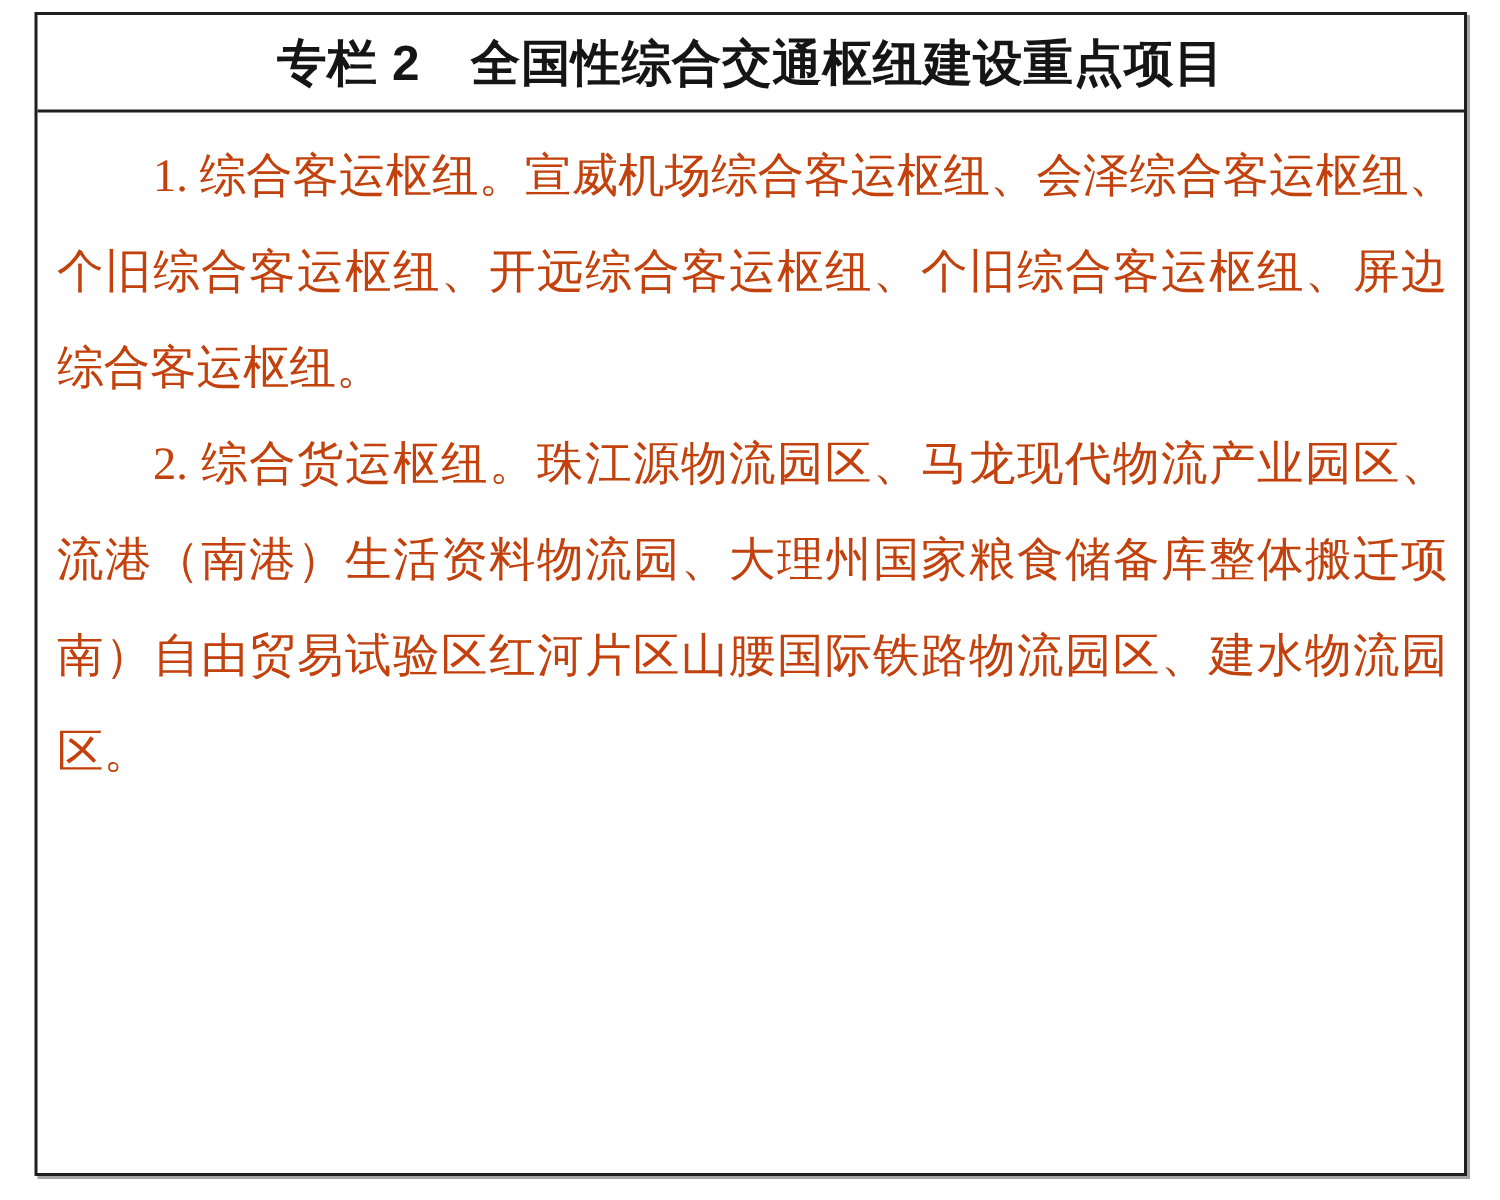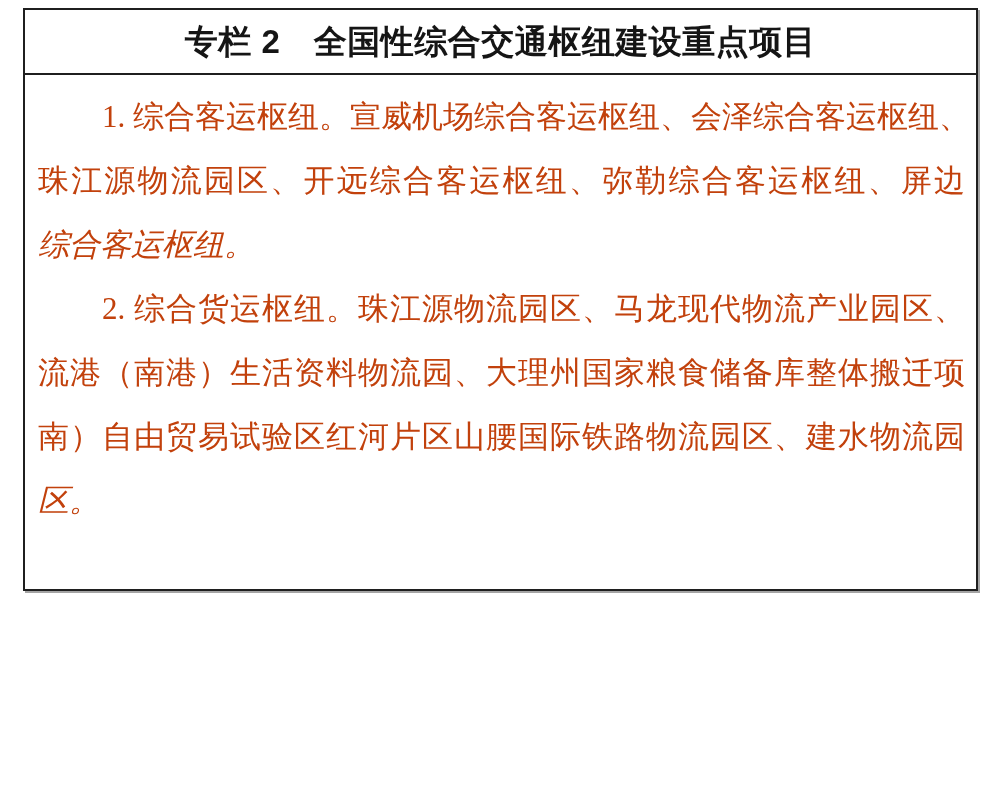--- a/index.html
+++ b/index.html
@@ -12,21 +12,21 @@
     background: #ffffff;
     position: relative;
     font-family: "Liberation Serif", serif;
     overflow: hidden;
   }
   .panel {
     position: absolute;
     left: 23px;
     top: 8px;
     width: 955px;
-    height: 583px;
+    height: 776px;
     box-sizing: border-box;
     border: 2px solid #1f1f1f;
     background: #ffffff;
     box-shadow: 2px 2px 0 rgba(90,90,90,0.55);
   }
   .panel-header {
     box-sizing: border-box;
     height: 65px;
     border-bottom: 2px solid #1f1f1f;
     display: flex;
@@ -60,32 +60,31 @@
   .line.fill {
     text-align-last: justify;
     -moz-text-align-last: justify;
   }
   .line.indent {
     text-indent: 64px;
   }
   .line.plain {
     text-align: left;
     text-align-last: left;
-    font-style: italic;
   }
 </style>
 </head>
 <body>
 
 <div class="panel">
   <div class="panel-header">
     <h1 class="panel-title">专栏 2　全国性综合交通枢纽建设重点项目</h1>
   </div>
   <div class="panel-body" id="lines-container">
       <div class="line indent fill">1. 综合客运枢纽。宣威机场综合客运枢纽、会泽综合客运枢纽、</div>
-      <div class="line fill">珠江源物流园区、开远综合客运枢纽、弥勒综合客运枢纽、屏边</div>
+      <div class="line fill">个旧综合客运枢纽、开远综合客运枢纽、个旧综合客运枢纽、屏边</div>
       <div class="line plain">综合客运枢纽。</div>
       <div class="line indent fill">2. 综合货运枢纽。珠江源物流园区、马龙现代物流产业园区、</div>
       <div class="line fill">流港（南港）生活资料物流园、大理州国家粮食储备库整体搬迁项</div>
       <div class="line fill">南）自由贸易试验区红河片区山腰国际铁路物流园区、建水物流园</div>
       <div class="line plain">区。</div>
     </div>
 </div>
 
 </body></html>

